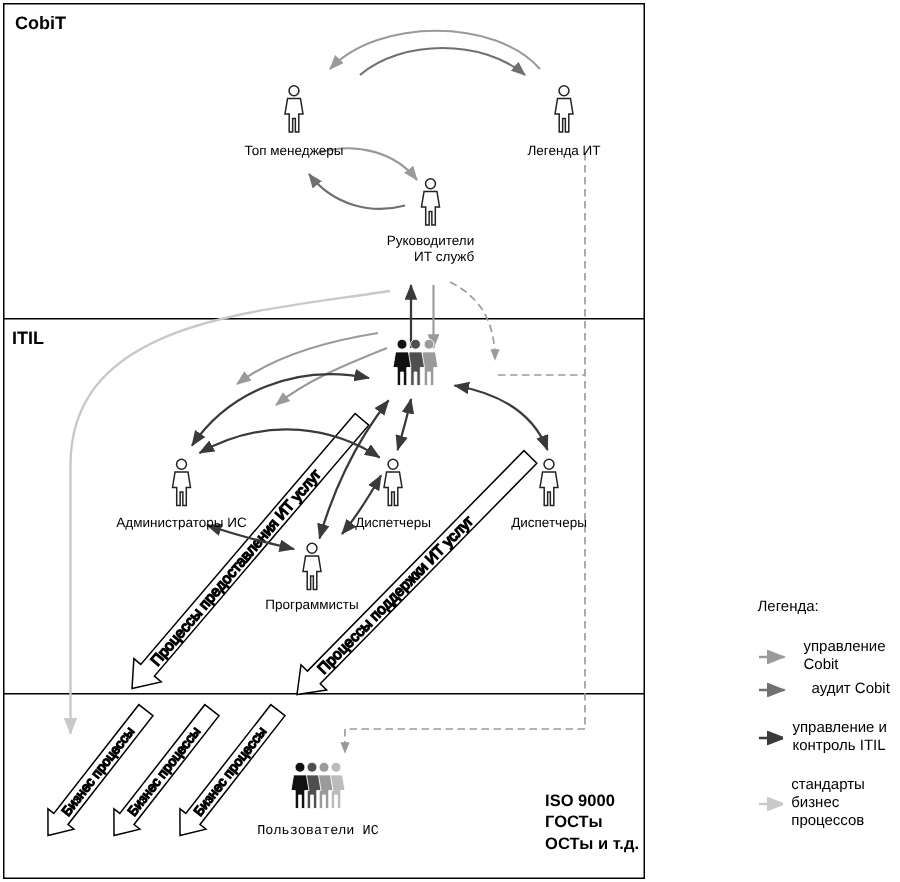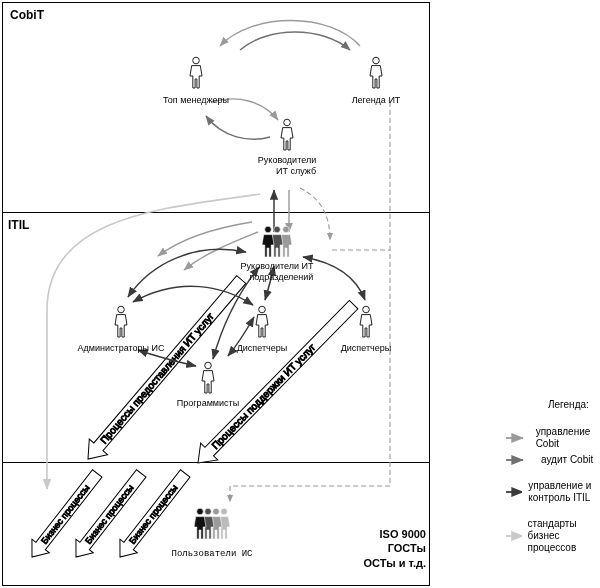--- a/index.html
+++ b/index.html
@@ -6,22 +6,22 @@
   .stage{position:relative;width:600px;height:588px;background:#fff;
          font-family:"Liberation Sans",sans-serif;overflow:hidden;color:#000;}
   .frame{position:absolute;left:2px;top:2px;width:428px;height:584px;
          border:1px solid #000;box-sizing:border-box;}
   .divider{position:absolute;left:2px;width:428px;height:1px;background:#000;}
   svg.layer{position:absolute;left:0;top:0;}
   .lbl{position:absolute;transform:translateX(-50%);font-size:9px;line-height:1.25;
        text-align:right;white-space:pre-line;}
   .sec{position:absolute;font-weight:bold;font-size:12px;}
   .iso{position:absolute;font-weight:bold;font-size:11px;line-height:1.3;
-       text-align:right;white-space:pre-line;}
-  .legend-title{position:absolute;font-size:10px;margin-left:43px;}
+       white-space:pre-line;}
+  .legend-title{position:absolute;font-size:10px;}
   .legend-row{position:absolute;display:flex;align-items:center;gap:6px;width:97px;}
   .legend-label{font-size:10px;line-height:1.2;}
   
   .st-gray{stroke:#9a9a9a;fill:none;stroke-width:1.4;}
   .st-mid{stroke:#707070;fill:none;stroke-width:1.4;}
   .st-dark{stroke:#3a3a3a;fill:none;stroke-width:1.5;}
   .st-light{stroke:#c9c9c9;fill:none;stroke-width:1.6;}
   .st-dash{stroke:#9a9a9a;fill:none;stroke-width:1.1;stroke-dasharray:5 3;}
   .banner{fill:#fff;stroke:#000;stroke-width:1;}
   .banner-text{font-family:"Liberation Sans",sans-serif;font-size:10px;fill:#000;}
@@ -130,22 +130,20 @@
   <div class="sec" style="left:10px;top:8px;">CobiT</div>
   <div class="sec" style="left:8px;top:218px;">ITIL</div>
   <div class="iso" style="right:174px;top:527px;">ISO 9000
 ГОСТы
 ОСТы и т.д.</div>
 
   <div class="lbl" style="left:196px;top:95px;">Топ менеджеры</div>
   <div class="lbl" style="left:376px;top:95px;">Легенда ИТ</div>
   <div class="lbl" style="left:287px;top:155px;">Руководители
 ИТ служб</div>
-  <div class="lbl" style="left:277px;top:261px;">Руководители ИТ
-подразделений</div>
   <div class="lbl" style="left:121px;top:343px;">Администраторы ИС</div>
   <div class="lbl" style="left:262px;top:343px;">Диспетчеры</div>
   <div class="lbl" style="left:366px;top:343px;">Диспетчеры</div>
   <div class="lbl" style="left:208px;top:398px;">Программисты</div>
   <div class="lbl" style="left:212px;top:549px;font-family:Liberation Mono, monospace;">Пользователи ИС</div>
 
   <div class="legend-title" style="left:505px;top:399px;">Легенда:</div>
 
   <div class="legend-row" style="left:505px;top:426px;">
     <svg width="30" height="10">

